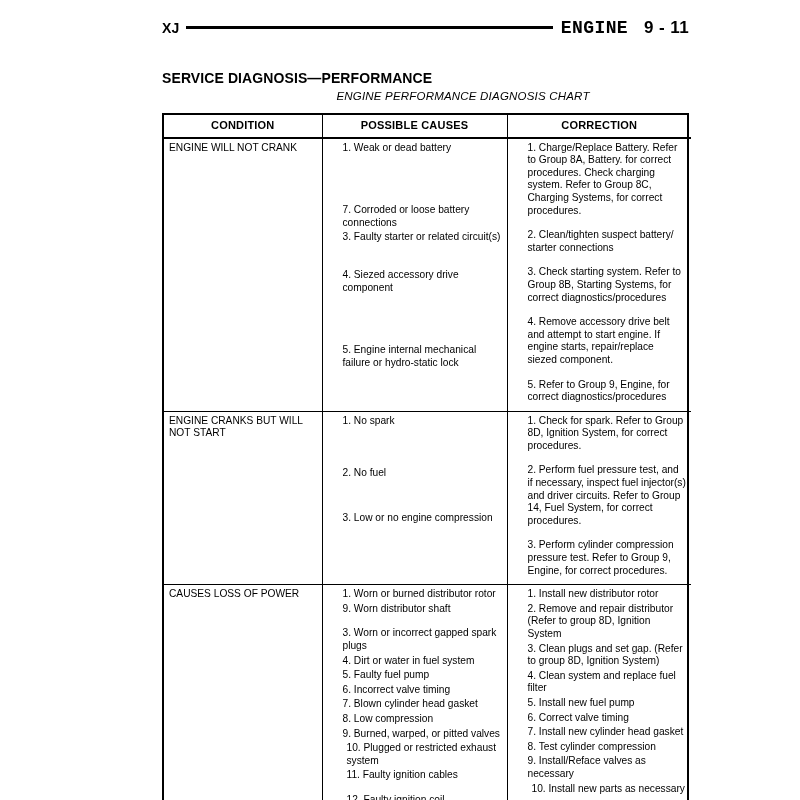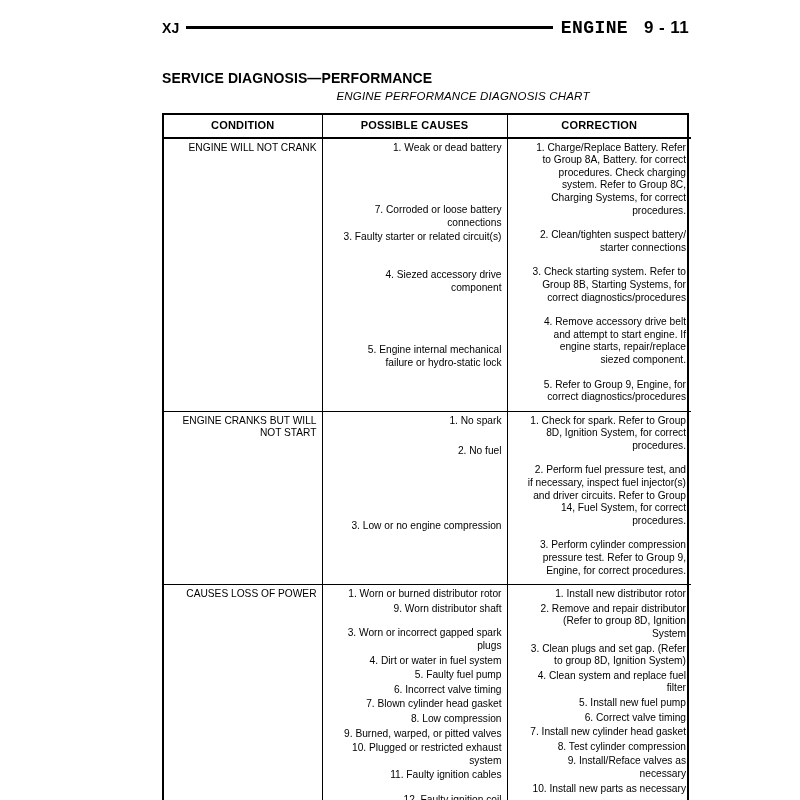--- a/index.html
+++ b/index.html
@@ -110,21 +110,20 @@
   table.diag col.c-cause { width: 185px; }
   table.diag col.c-corr { width: 184px; }
 
   table.diag th, table.diag td {
     border-left: 1.5px solid #000;
     border-right: 1.5px solid #000;
     vertical-align: top;
     padding: 3px 5px 5px 5px;
     font-size: 10.2px;
     line-height: 12.6px;
-    text-align: right;
   }
   table.diag th:first-child, table.diag td:first-child { border-left: none; }
   table.diag th:last-child, table.diag td:last-child { border-right: none; }
 
   table.diag thead th {
     border-bottom: 2px solid #000;
     text-align: center;
     font-weight: bold;
     font-size: 11px;
     letter-spacing: 0.2px;
@@ -144,23 +143,23 @@
     margin: 0;
     padding: 0;
   }
   ul.items li {
     position: relative;
     padding-left: 15px;
     margin: 0 0 2px 0;
   }
   ul.items li.pad-b { margin-bottom: 12px; }
   ul.items li.pad-b2 { margin-bottom: 25px; }
-  ul.items li.pad-b3 { margin-bottom: 18px; }
+  ul.items li.pad-b3 { margin-bottom: 40px; }
   ul.items li.pad-b4 { margin-bottom: 50px; }
-  ul.items li.pad-b5 { margin-bottom: 62px; }
+  ul.items li.pad-b5 { margin-bottom: 32px; }
   ul.items li.wide { padding-left: 19px; }
 </style>
 </head>
 <body>
 
 <div class="page">
 
   <div class="running-head">
     <span class="rh-left">XJ</span>
     <span class="rh-rule"></span>

